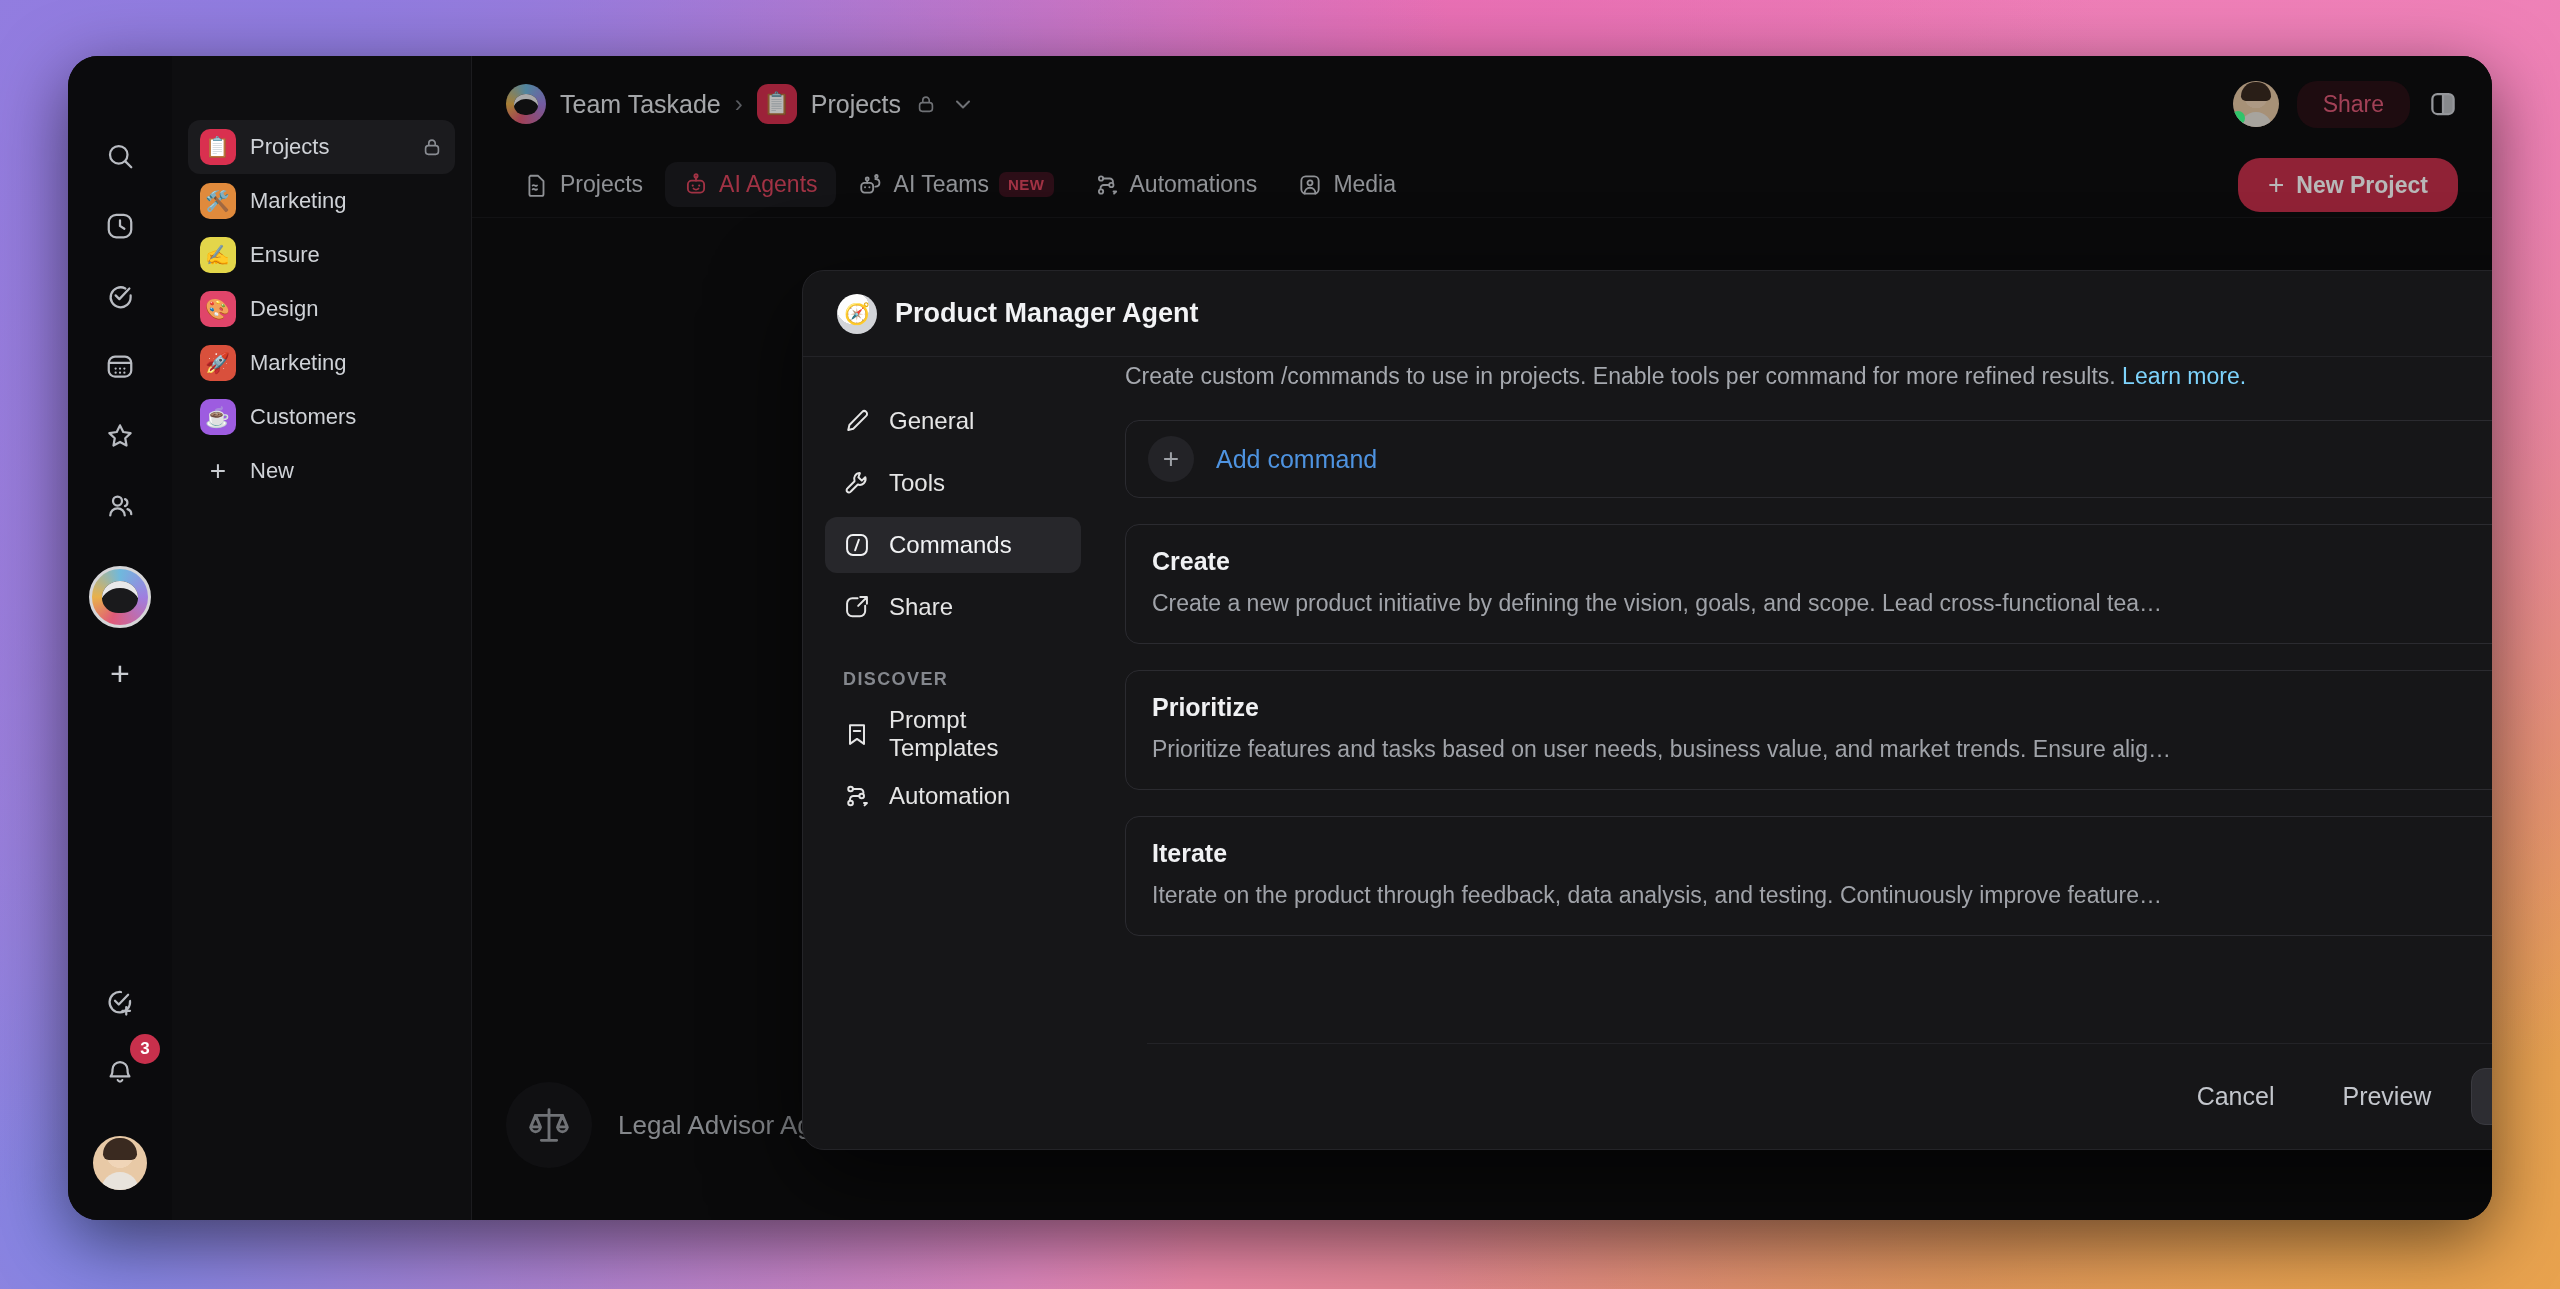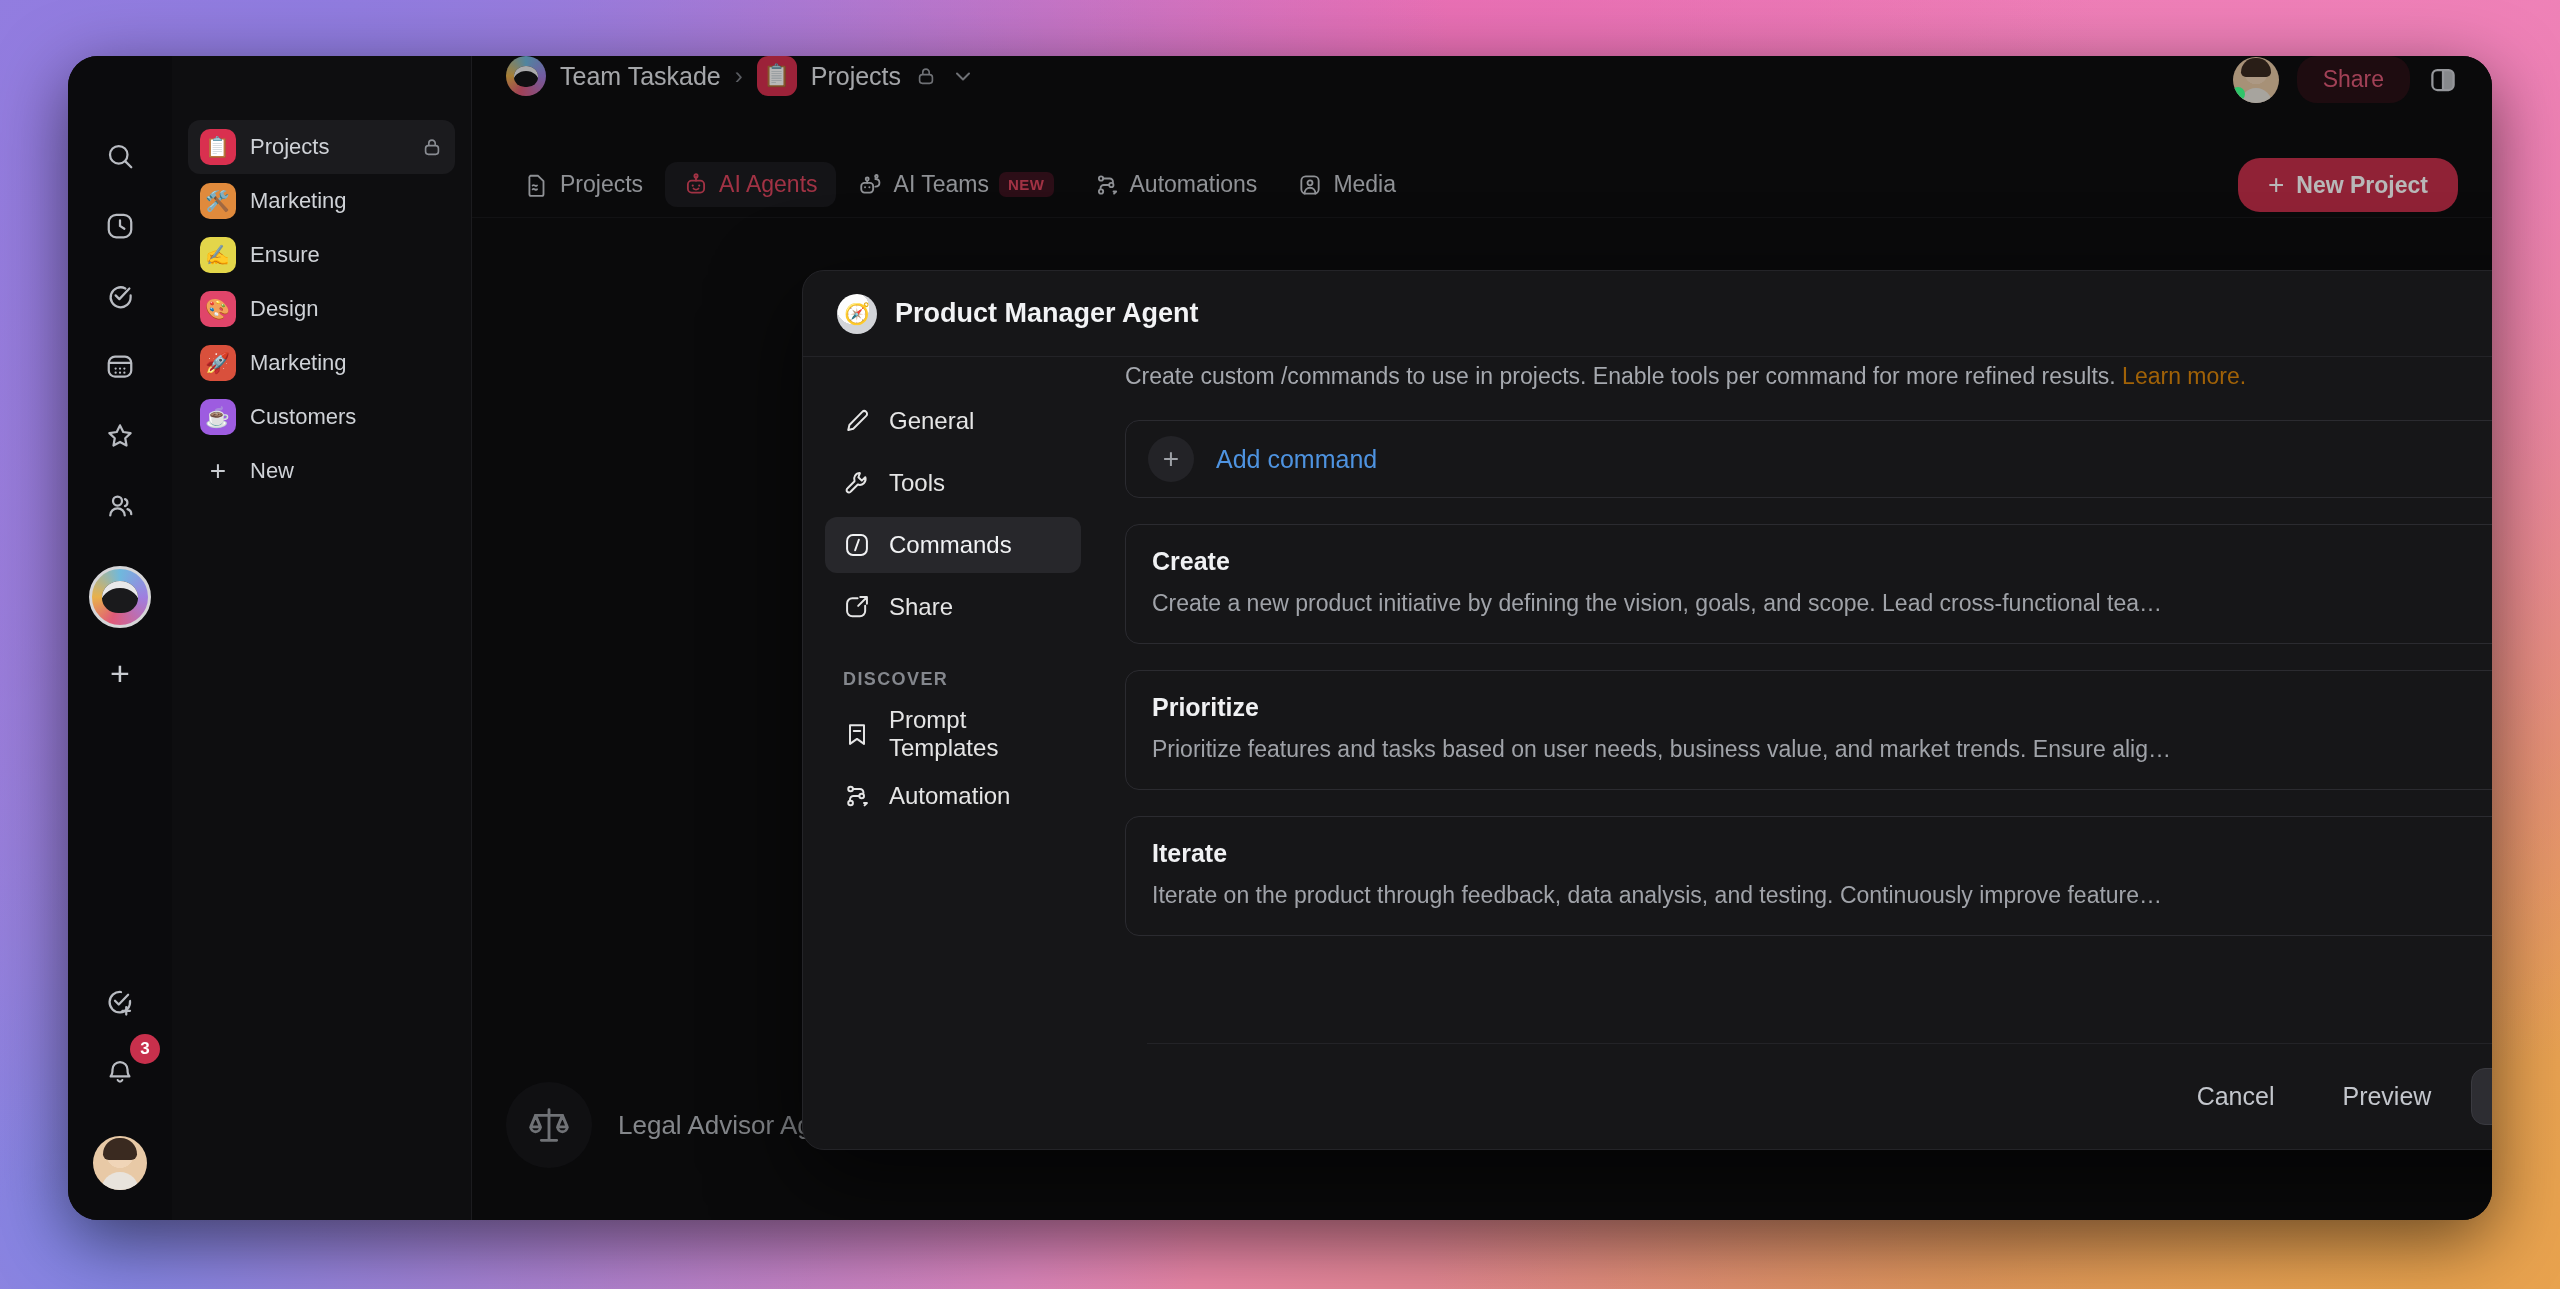--- a/index.html
+++ b/index.html
@@ -150,21 +150,21 @@
   .side-plus {
     width: 36px; text-align: center;
     color: #c9ccd1; font-size: 28px; flex: 0 0 36px;
   }
 
   
   .main { flex: 1; position: relative; background: #0e0e10; }
 
   .topbar {
     height: 96px;
-    display: flex; align-items: flex-start;
+    display: flex; align-items: center;
     padding: 0 34px;
     gap: 16px;
   }
   .crumb { display: flex; align-items: center; gap: 14px; }
   .crumb-av {
     width: 40px; height: 40px; border-radius: 50%;
     background: conic-gradient(from 200deg, #e05a78 0deg, #e8b14a 70deg, #6fb9dd 160deg, #9f7fe0 250deg, #e05a78 360deg);
     display: flex; align-items: center; justify-content: center;
   }
   .crumb-av::after {
@@ -315,21 +315,21 @@
   .scroll-area {
     flex: 1; overflow: hidden;
     padding-right: 26px;
     position: relative;
   }
   .intro-line {
     color: #a5a8ae; font-size: 23px;
     padding-top: 6px; white-space: nowrap;
     overflow: hidden;
   }
-  .intro-link { color: #a16207; }
+  .intro-link { color: #7dd3fc; }
   .add-command {
     margin-top: 30px;
     height: 78px;
     border: 1px solid #2b2b30;
     border-radius: 14px;
     display: flex; align-items: center;
     padding: 0 22px; gap: 22px;
   }
   .ac-circle {
     width: 46px; height: 46px; border-radius: 50%;

